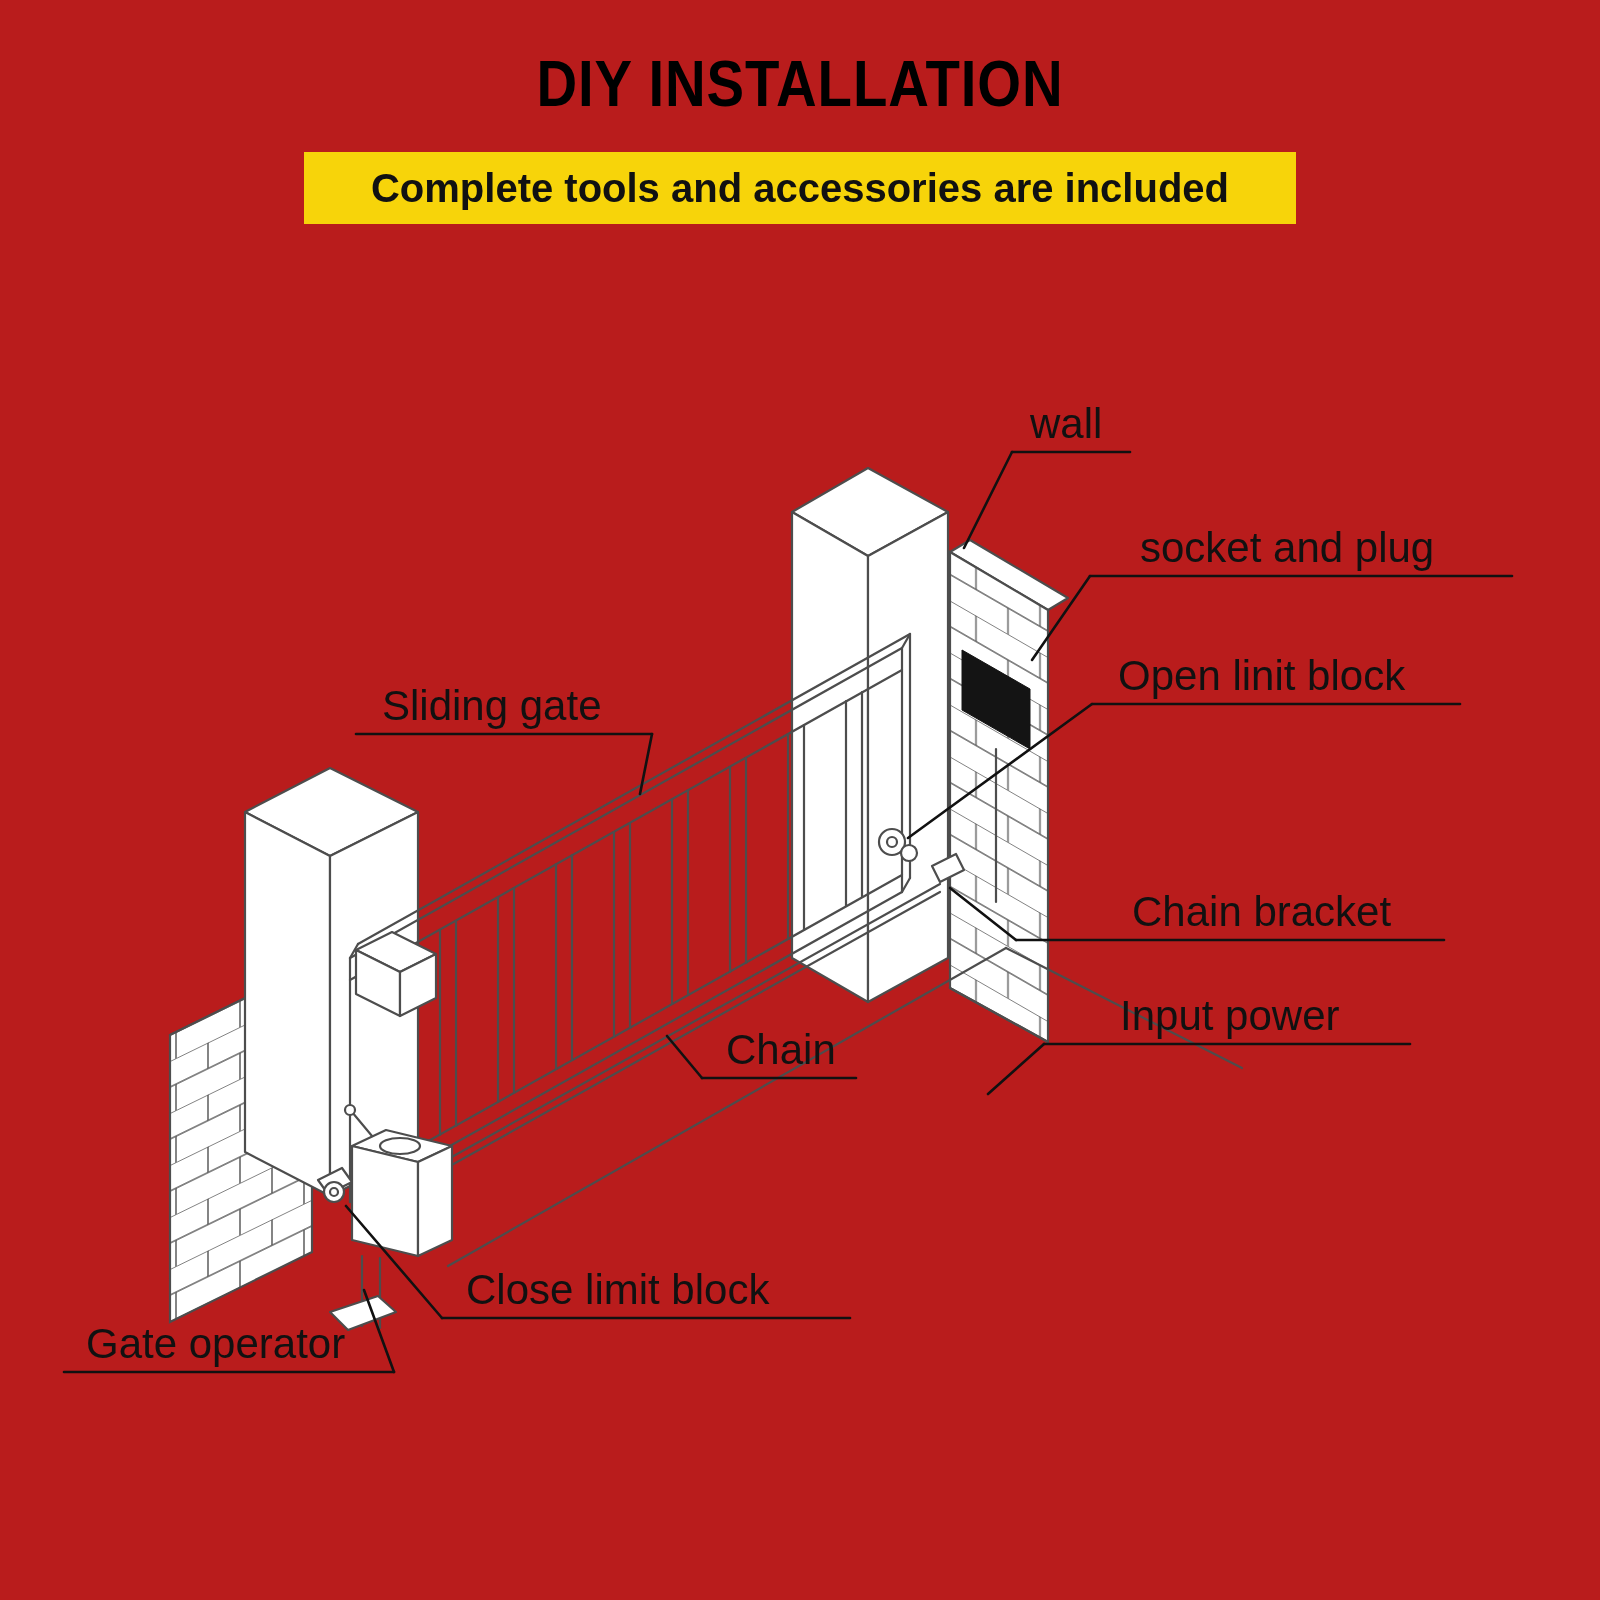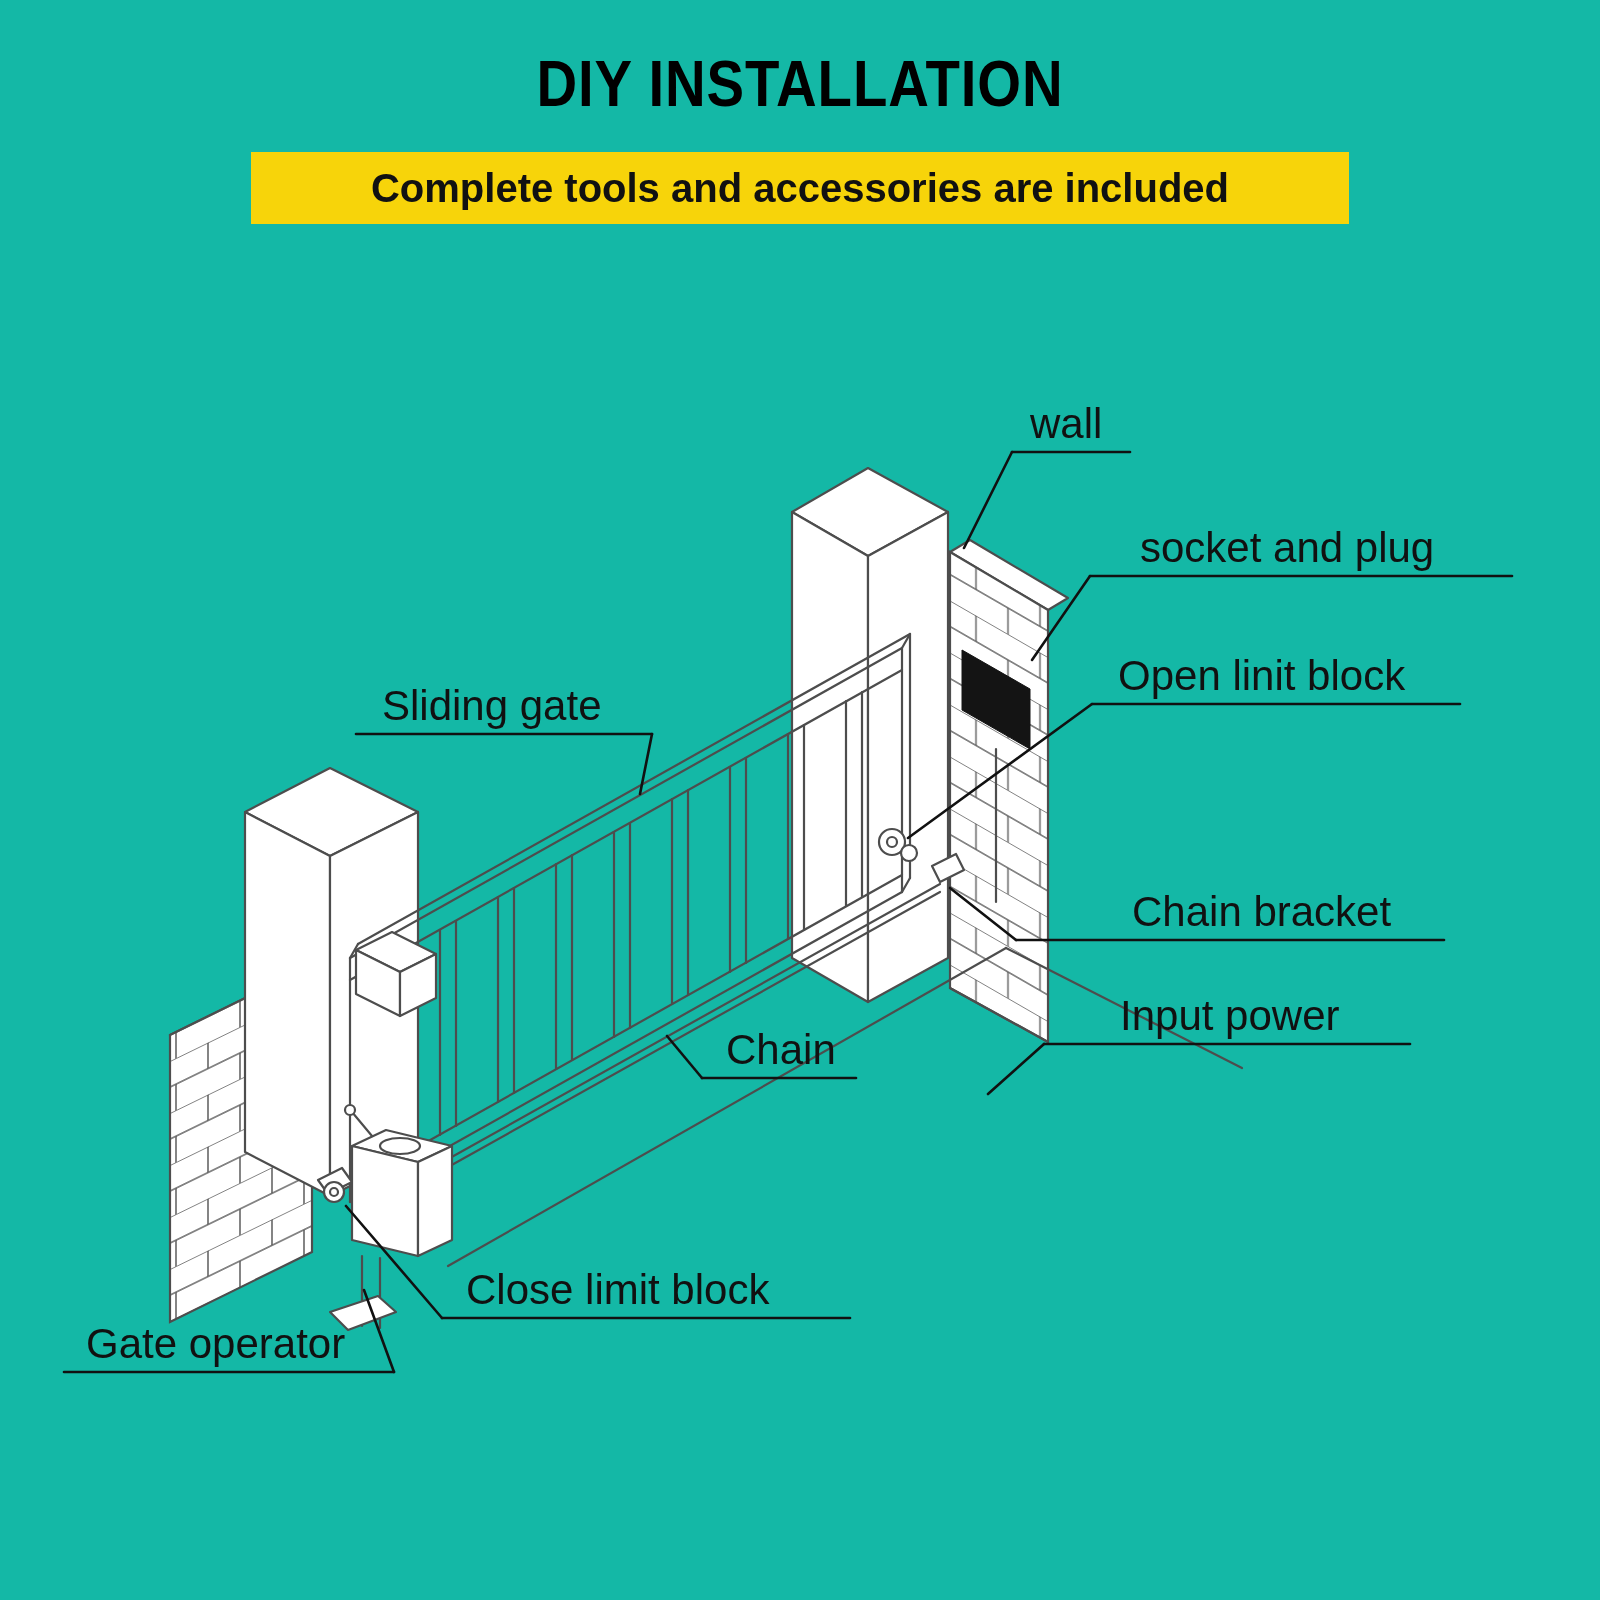--- a/index.html
+++ b/index.html
@@ -1,32 +1,32 @@
 <!DOCTYPE html>
 <html><head>
 <meta charset="utf-8">
 <style>
   html,body{margin:0;padding:0;background:#ffffff;}
   .page{
     position:relative;
     width:1600px;height:1600px;
-    background:#14b8a6;
+    background:#b91c1c;
     font-family:"Liberation Sans",sans-serif;
     overflow:hidden;
   }
   .title{
     position:absolute;top:52px;left:0;width:100%;
     text-align:center;
     font-size:64px;font-weight:800;letter-spacing:1px;
     color:#000;line-height:1;
     transform:scaleX(0.88);
   }
   .banner{
     position:absolute;top:152px;left:50%;transform:translateX(-50%);
-    width:1098px;height:72px;
+    width:992px;height:72px;
     background:#F7D40A;
     display:flex;align-items:center;justify-content:center;
     font-size:40px;font-weight:700;color:#111111;
   }
   svg.diagram{position:absolute;top:0;left:0;}
   .sketch{stroke:#4d4d4d;stroke-width:2.2;fill:none;stroke-linejoin:round;stroke-linecap:round;}
   .sketch-fill{stroke:#4d4d4d;stroke-width:2.2;fill:#ffffff;stroke-linejoin:round;}
   .callout-line{stroke:#111111;stroke-width:2.6;fill:none;stroke-linecap:round;}
   .callout-text{fill:#111111;font-size:42px;font-family:"Liberation Sans",sans-serif;}
 </style>

